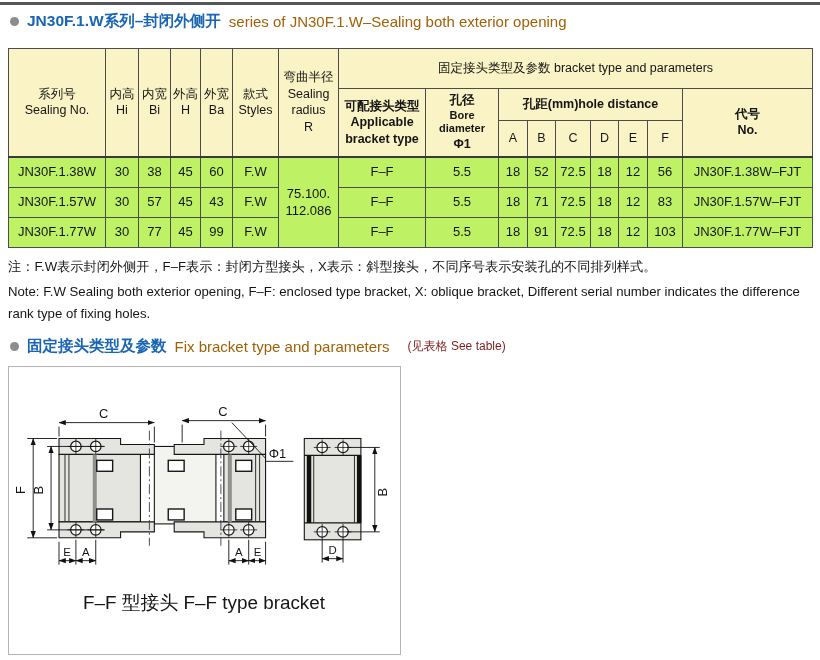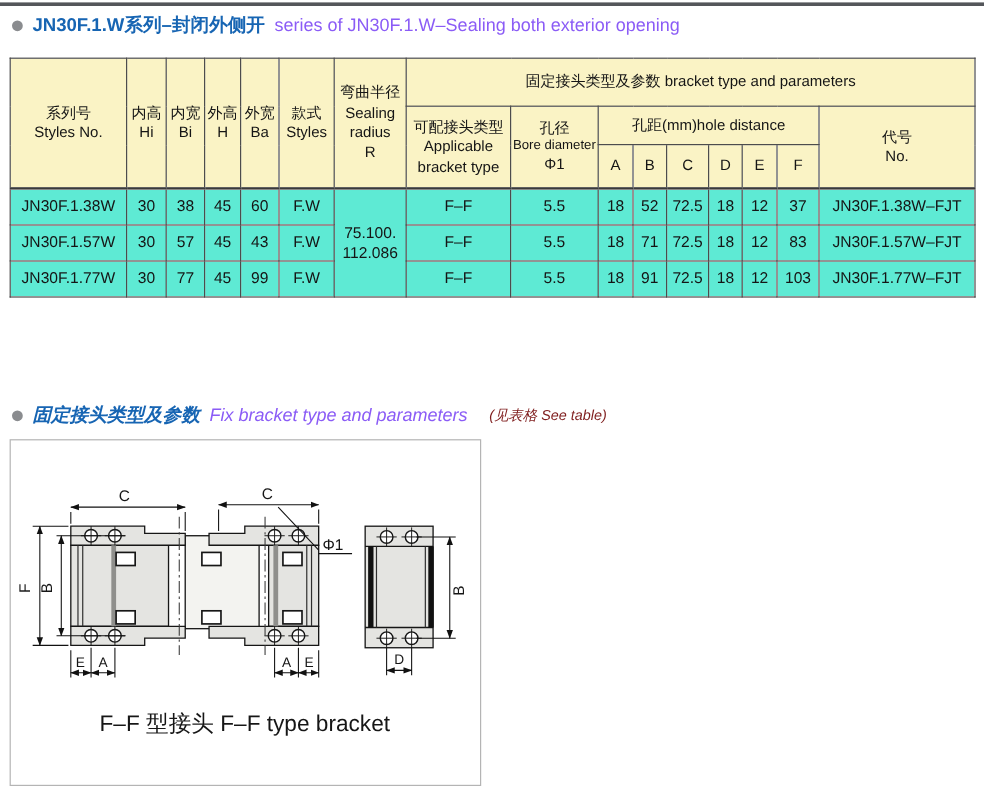--- a/index.html
+++ b/index.html
@@ -2,32 +2,32 @@
 <html><head>
 <meta charset="utf-8">
 <style>
   html,body{margin:0;padding:0;background:#fff;}
   .page{position:relative;width:820px;height:660px;background:#fff;overflow:hidden;
         font-family:"Liberation Sans","DejaVu Sans",sans-serif;}
   .toprule{position:absolute;left:0;top:2px;width:820px;height:3px;background:#54565a;}
   .sec{position:absolute;left:10px;display:flex;align-items:center;gap:8px;white-space:nowrap;}
   .sec .dot{width:9px;height:9px;border-radius:50%;background:#8a8c8f;flex:0 0 auto;}
   .sec .zh{font-weight:bold;color:#1765b3;font-size:15.5px;}
-  .sec .en{color:#8b5cf6;font-size:15px;}
+  .sec .en{color:#a16207;font-size:15px;}
   .sec1{top:11px;}
-  .sec2{top:336px;font-style:italic;}
+  .sec2{top:336px;}
   .see{color:#7f1d1d;font-size:12px;margin-left:10px;}
 
   .tblwrap{position:absolute;left:8px;top:48px;}
   table.spec{border-collapse:collapse;table-layout:fixed;}
   table.spec td{border:1px solid #4c4c4c;text-align:center;vertical-align:middle;
         padding:0;font-size:12.5px;color:#151515;line-height:1.32;overflow:hidden;}
   tr.hd td{background:#faf3c5;}
-  tr.h1{height:40px;} tr.h2{height:32px;} tr.h3{height:36px;}
-  tr.body td{font-size:13px;background:#5eead4;height:29px;}
+  tr.h1{height:40px;} tr.h2{height:32px;font-weight:bold;} tr.h3{height:36px;}
+  tr.body td{font-size:13px;background:#bef264;height:29px;}
   tr.bfirst td{border-top:2px solid #3a3a3a;}
   .small{font-size:11px;line-height:1.25;}
 
   .noteblock{position:absolute;left:8px;top:256px;width:806px;font-size:13.2px;
         color:#161616;line-height:1.66;}
   .noteblock p{margin:0 0 3px 0;}
 
   .diagram{position:absolute;left:8px;top:366px;width:393px;height:289px;
         border:1.5px solid #b4b4b4;background:#fff;box-sizing:border-box;}
   .diagram svg{display:block;}
@@ -62,21 +62,21 @@
           <col style="width:35px">
         <col style="width:28px">
           <col style="width:29px">
           <col style="width:35px">
           <col style="width:130px">
       </colgroup>
       <tbody>
           <tr class="hd h1">
         <td rowspan="3">
           <div>系列号</div>
-              <div>Styles No.</div>
+              <div>Sealing No.</div>
             </td>
         <td rowspan="3">
           <div>内高</div>
               <div>Hi</div>
             </td>
         <td rowspan="3">
           <div>内宽</div>
               <div>Bi</div>
             </td>
         <td rowspan="3">
@@ -133,21 +133,21 @@
           <div>75.100.</div>
           <div>112.086</div>
             </td>
         <td>F–F</td>
         <td>5.5</td>
         <td>18</td>
         <td>52</td>
         <td>72.5</td>
         <td>18</td>
         <td>12</td>
-        <td>37</td>
+        <td>56</td>
         <td>JN30F.1.38W–FJT</td>
       </tr>
       <tr class="body">
         <td>JN30F.1.57W</td>
         <td>30</td>
         <td>57</td>
         <td>45</td>
         <td>43</td>
         <td>F.W</td>
         <td>F–F</td>
@@ -174,20 +174,24 @@
         <td>72.5</td>
         <td>18</td>
         <td>12</td>
         <td>103</td>
         <td>JN30F.1.77W–FJT</td>
       </tr>
     </tbody>
       </table>
   </div>
 
+  <div class="noteblock">
+    <p>注：F.W表示封闭外侧开，F–F表示：封闭方型接头，X表示：斜型接头，不同序号表示安装孔的不同排列样式。</p>
+    <p>Note: F.W Sealing both exterior opening, F–F: enclosed type bracket, X: oblique bracket, Different serial number indicates the difference rank type of fixing holes.</p>
+  </div>
 
   <div class="sec sec2">
     <span class="dot"></span>
     <span class="zh">固定接头类型及参数</span>
     <span class="en">Fix bracket type and parameters</span>
     <span class="see">(见表格 See table)</span>
   </div>
 
   <div class="diagram">
     <svg width="390" height="286" viewBox="0 0 392 288">

